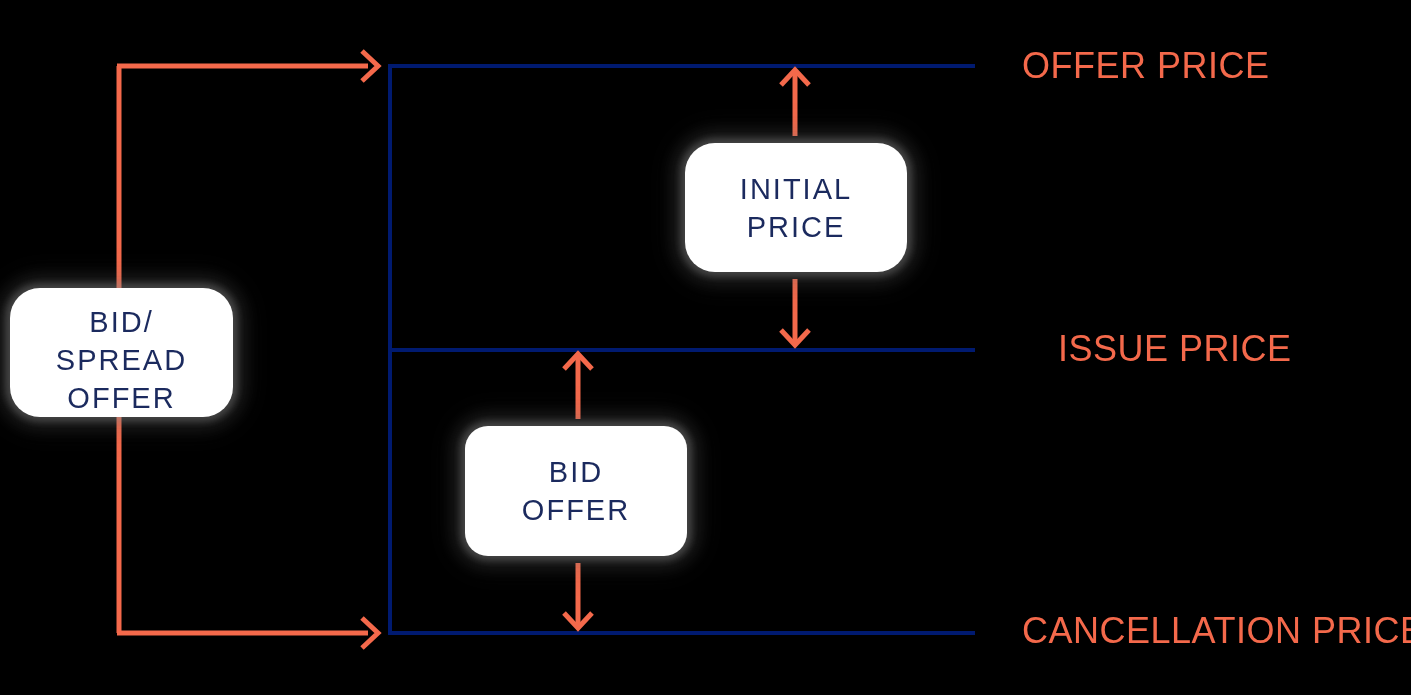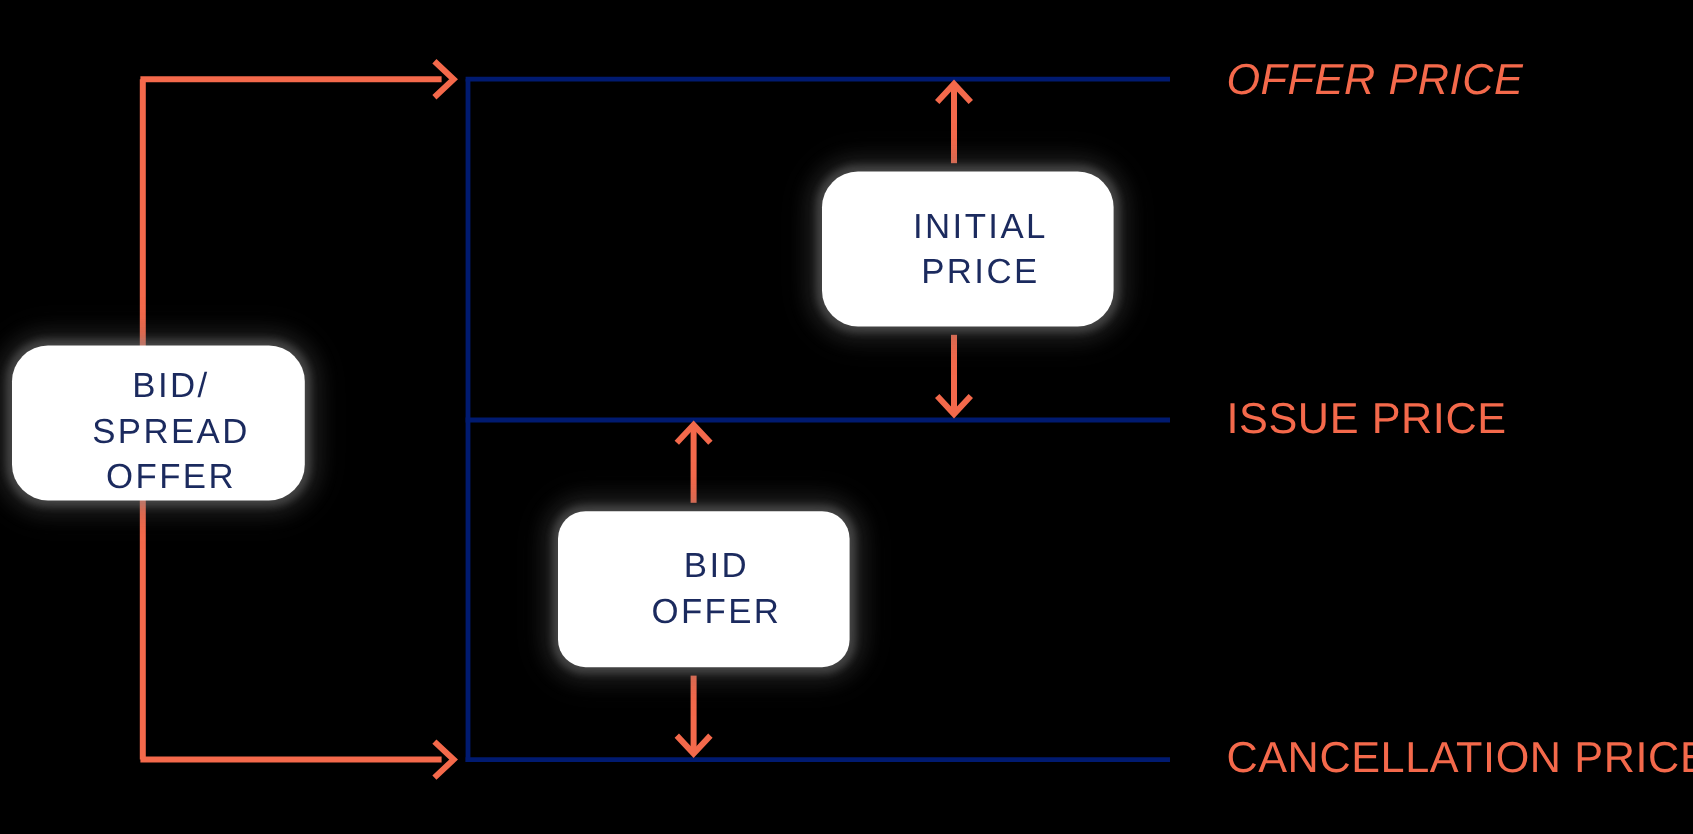--- a/index.html
+++ b/index.html
@@ -32,38 +32,37 @@
     justify-content: center;
     text-align: center;
     color: #1b2a5e;
     font-size: 29px;
     font-weight: 300;
     letter-spacing: 2px;
     line-height: 38px;
     box-shadow: 0 0 6px 5px rgba(140,140,140,0.35),
                 0 0 16px 12px rgba(120,120,120,0.18),
                 0 0 26px 18px rgba(100,100,100,0.10);
-    padding-left: 21px;
   }
   .box-spread  { left: 10px;  top: 288px; width: 223px; height: 129px; justify-content: flex-end; }
   .box-initial { left: 685px; top: 143px; width: 222px; height: 129px; }
   .box-bid     { left: 465px; top: 426px; width: 222px; height: 130px; border-radius: 23px; }
 
   .price-label {
     position: absolute;
     left: 1022px;
     transform: translateY(-50%);
     color: #f4694b;
     font-size: 36px;
     font-weight: 500;
     letter-spacing: 0.5px;
     white-space: nowrap;
   }
-  .label-offer        { top: 66px; font-style: italic;  }
-  .label-issue        { top: 349px; }
+  .label-offer        { top: 66px;  }
+  .label-issue        { top: 349px; margin-left: 36px; }
   .label-cancellation { top: 631px; }
 </style>
 </head>
 <body>
 
 <div class="stage">
 
   <svg class="lines" viewBox="0 0 1411 695">
 
     <g stroke="#001a70" stroke-width="4" fill="none">

